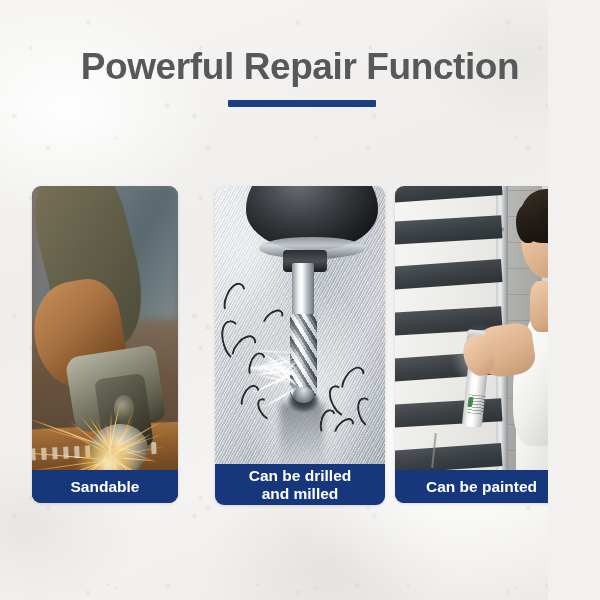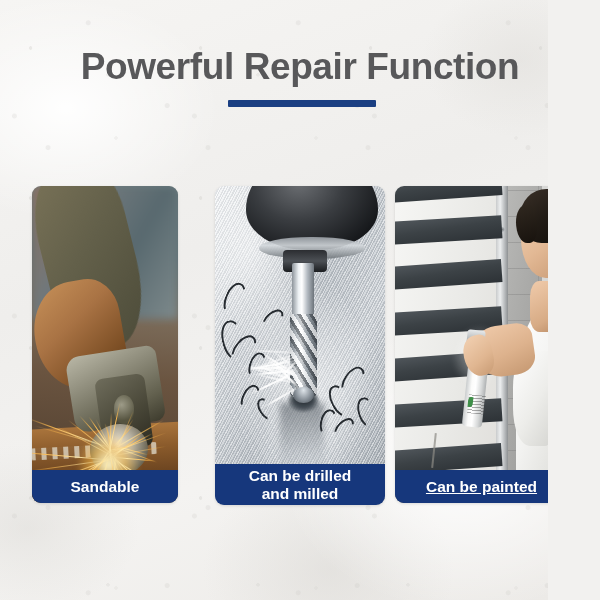--- a/index.html
+++ b/index.html
@@ -103,21 +103,21 @@
     font-weight: bold;
     text-align: center;
     display: flex;
     align-items: center;
     justify-content: center;
     line-height: 1.12;
     z-index: 5;
   }
   .label-1 { height: 33px; font-size: 15.5px; }
   .label-2 { height: 41px; font-size: 15.5px; }
-  .label-3 { height: 33px; font-size: 15.5px; text-decoration: underline; }
+  .label-3 { height: 33px; font-size: 15.5px; }
   .label span { display: block; }
 
   
   .p1-bg {
     position: absolute;
     inset: 0;
     background:
       linear-gradient(185deg, #6d7d80 0%, #5d6f74 22%, #7a6a58 42%, #6a5440 60%, #4b3a2b 100%);
   }
   .p1-wall {

